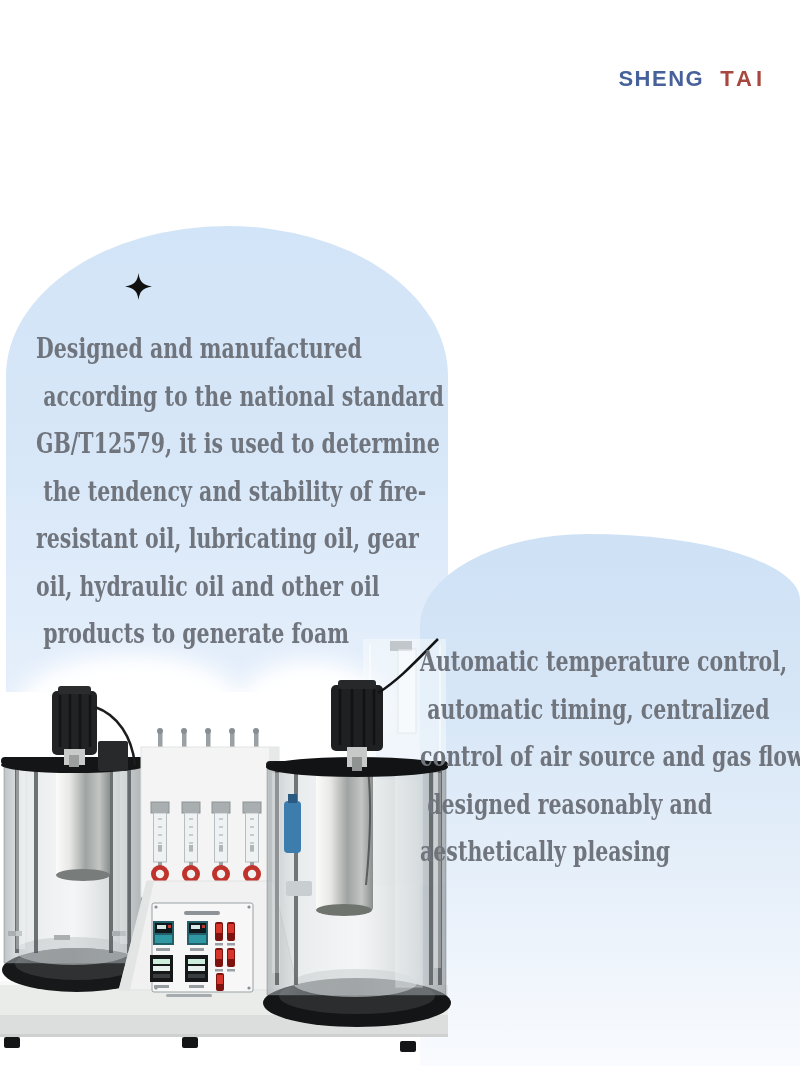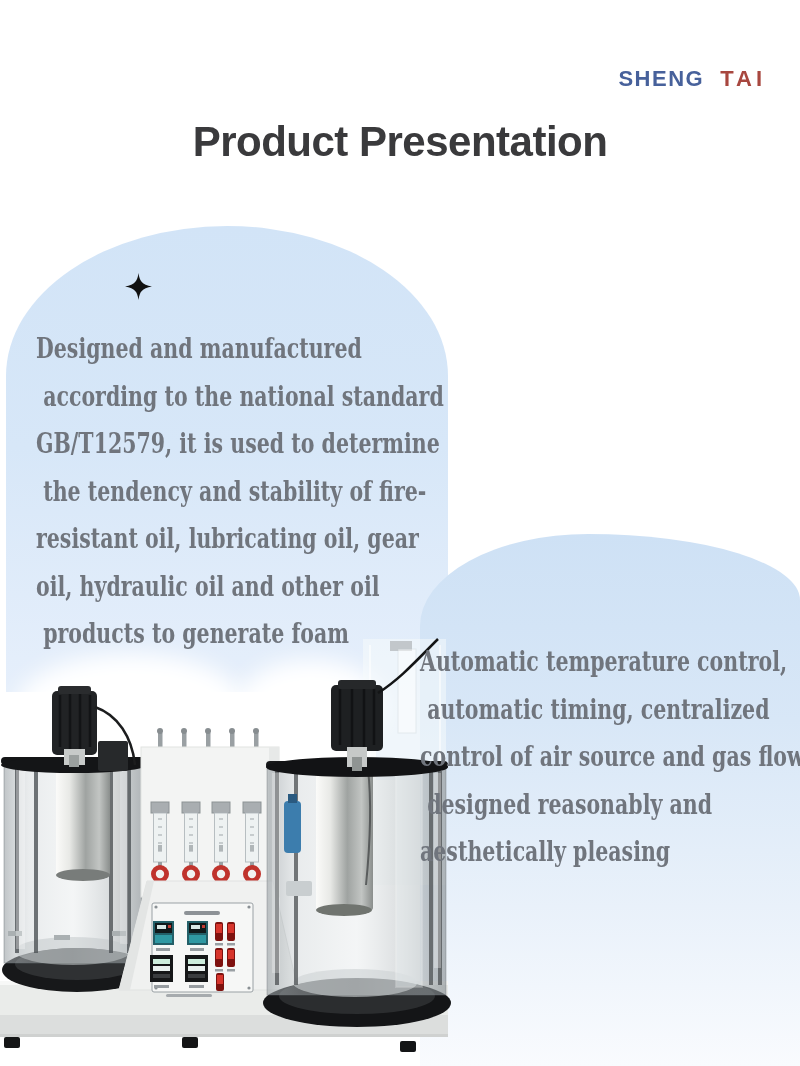--- a/index.html
+++ b/index.html
@@ -270,15 +270,14 @@
   <p class="blurb blurb-2">Automatic temperature control,
  automatic timing, centralized
 control of air source and gas flow,
  designed reasonably and
 aesthetically pleasing</p>
 
   <div class="brand">
     <span class="b1">SHENG</span><span class="b2">TAI</span>
   </div>
 
-  <h1 class="title">Product Presentation</h1>
 
 </div>
 
 </body></html>

